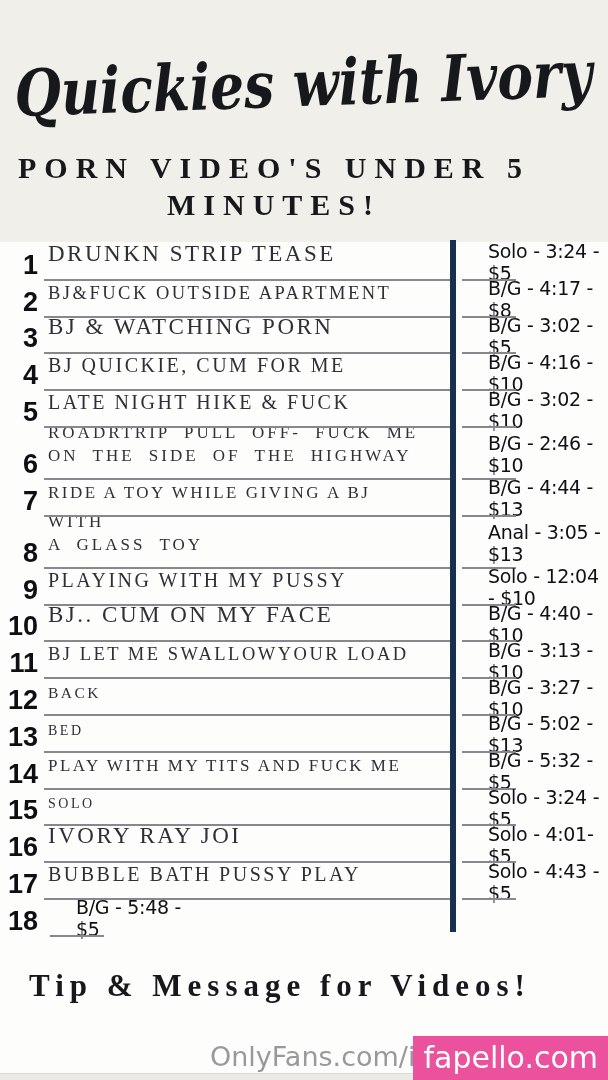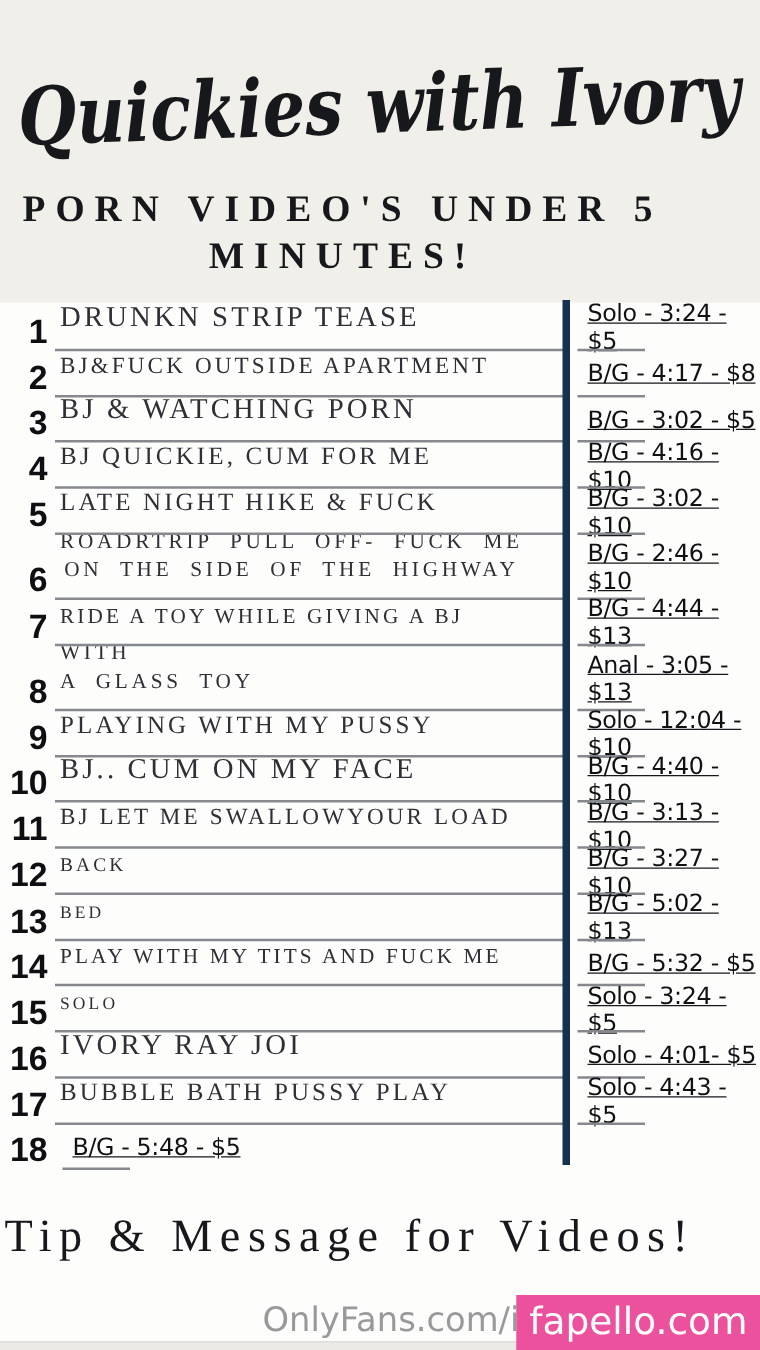--- a/index.html
+++ b/index.html
@@ -85,23 +85,22 @@
     line-height:1.35;
     white-space:pre-line;
     color:var(--title_gray);
   }
   .row.h2 .title{word-spacing:7px;letter-spacing:3px;}
   .price-cell{
     width:152px;
     align-self:stretch;
     display:flex;
     align-items:center;
-    padding-left:14px;
+    padding-left:32px;
     position:relative;
-    text-decoration:underline;
   }
   .price-cell::after{
     content:"";
     position:absolute;
     left:6px;bottom:0;
     width:54px;height:2px;
     background:var(--underline_gray);
   }
   .price{
     font-family:"DejaVu Sans",sans-serif;
@@ -114,22 +113,22 @@
     position:absolute;top:240px;left:450px;
     width:6px;height:692px;
     background:var(--divider_navy);
   }
 
   
   .tip-line{
     position:absolute;top:968px;left:0;width:560px;
     text-align:center;
     font-family:"Liberation Serif",serif;
-    font-weight:normal;
-    font-size:37px;
+    font-weight:bold;
+    font-size:31px;
     letter-spacing:6px;
     color:var(--text_dark);
   }
   .bottom-strip{
     position:absolute;bottom:0;left:0;width:608px;height:7px;
     background:var(--strip_gray);
     border-top:1px solid #dcdad6;
   }
   .watermark{
     position:absolute;right:0;bottom:0;
@@ -206,21 +205,21 @@
     <div class="title-cell">
       <span class="title" style="font-size: 20px;">LATE NIGHT HIKE &amp; FUCK</span>
     </div>
     <div class="price-cell">
       <span class="price">B/G - 3:02 - $10</span>
     </div>
   </div>
     <div class="row h2">
     <div class="num">6</div>
     <div class="title-cell">
-      <span class="title" style="font-size: 17px; text-align: center;">ROADRTRIP PULL OFF- FUCK ME
+      <span class="title" style="font-size: 17px;">ROADRTRIP PULL OFF- FUCK ME
 ON THE SIDE OF THE HIGHWAY</span>
     </div>
     <div class="price-cell">
       <span class="price">B/G - 2:46 - $10</span>
     </div>
   </div>
     <div class="row">
     <div class="num">7</div>
     <div class="title-cell">
       <span class="title" style="font-size: 17px;">RIDE A TOY WHILE GIVING A BJ</span>

